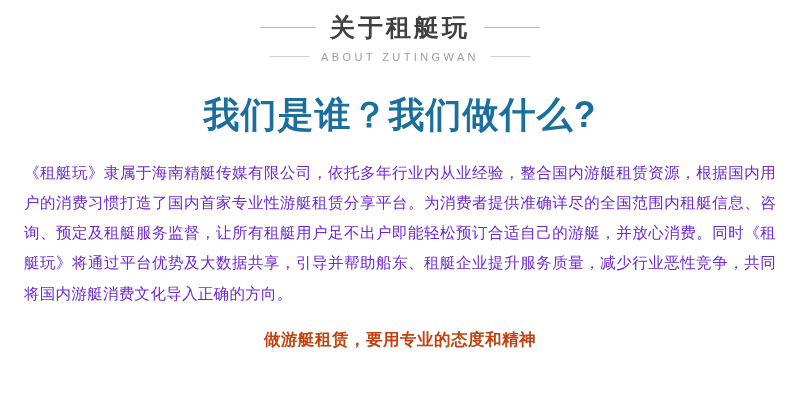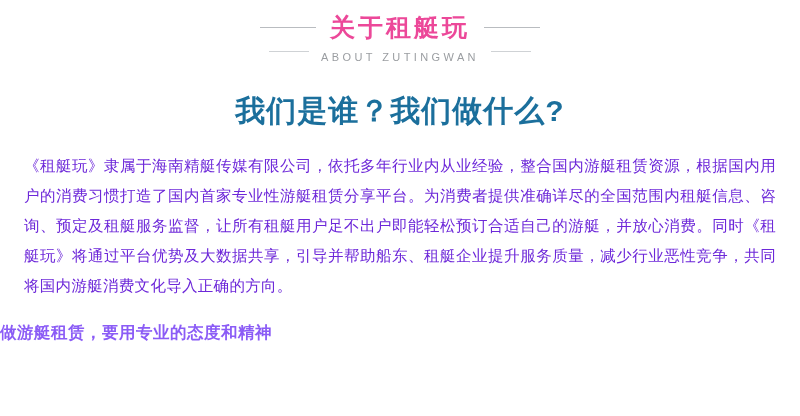--- a/index.html
+++ b/index.html
@@ -34,47 +34,48 @@
   }
   .rule {
     width: 56px;
     height: 1px;
     background: #b9bcc0;
   }
   .header-title {
     font-size: 25px;
     font-weight: bold;
     letter-spacing: 3px;
-    color: #ec4899;
+    color: #404040;
     line-height: 1.1;
     white-space: nowrap;
   }
   .header-sub-row {
     display: flex;
+    align-items: center;
     justify-content: center;
     gap: 12px;
     margin-top: 9px;
   }
   .rule-sub {
     width: 40px;
     height: 1px;
     background: #cfd2d5;
   }
   .header-sub {
     font-size: 11px;
     letter-spacing: 3.4px;
     color: #9a9da1;
     white-space: nowrap;
   }
 
   
   .headline {
     margin-top: 30px;
     text-align: center;
-    font-size: 30px;
+    font-size: 36px;
     font-weight: bold;
     color: #1b6f9c;
     letter-spacing: 1px;
     line-height: 1.2;
   }
 
   
   .body-wrap {
     margin: 22px 24px 0 24px;
   }
@@ -83,22 +84,22 @@
     line-height: 1.95;
     color: #6d28d9;
     text-align: justify;
     text-justify: inter-ideograph;
     letter-spacing: 0.3px;
   }
 
   
   .slogan {
     margin-top: 18px;
-    text-align: left;
-    color: #8b5cf6;
+    text-align: center;
+    color: #c2410c;
     font-weight: bold;
   }
   .slogan-line1 {
     font-size: 16.5px;
     letter-spacing: 0.5px;
     line-height: 1.55;
   }
   .slogan-line2 {
     font-size: 17.5px;
     letter-spacing: 0.5px;

